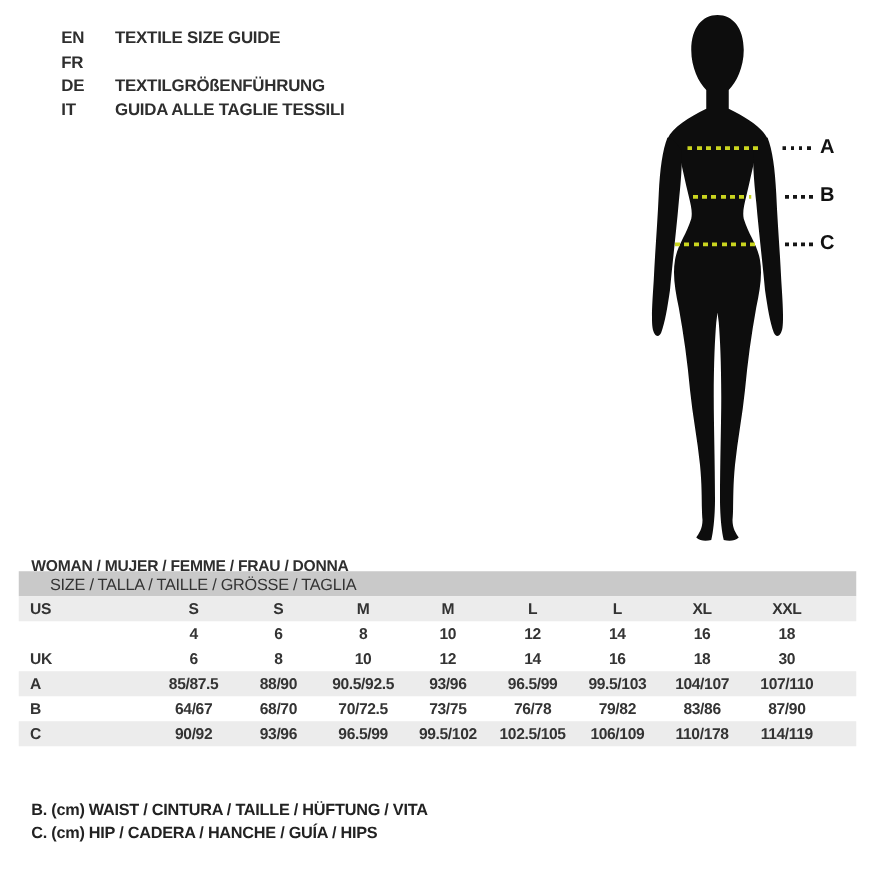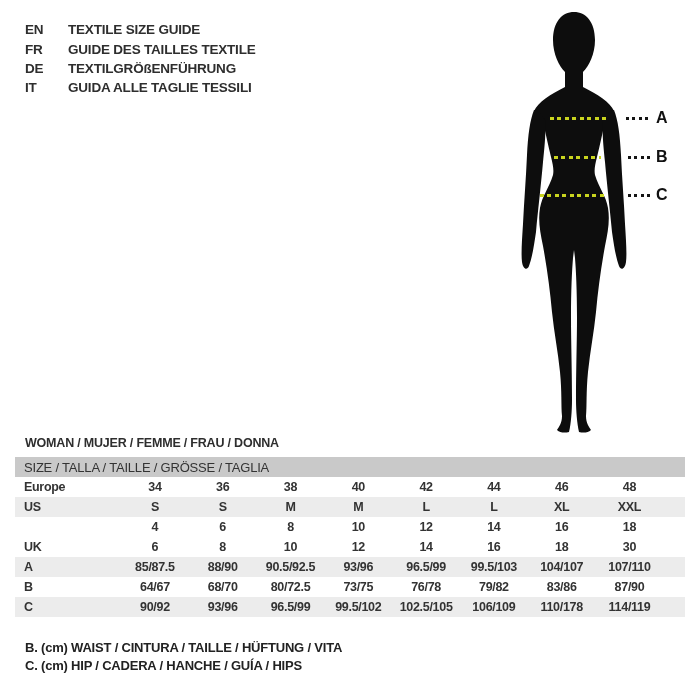--- a/index.html
+++ b/index.html
@@ -15,63 +15,62 @@
   body{
     position:relative;
     width:700px;height:700px;
     background:#ffffff;
     font-family:"Liberation Sans",sans-serif;
     color:var(--text);
     overflow:hidden;
   }
   
   .langs{position:absolute;left:25px;top:20px;letter-spacing:-0.2px;}
-  .lang-line{display:flex;height:19.4px;align-items:center;font-weight:bold;font-size:13.5px;}
+  .lang-line{display:flex;height:19.4px;align-items:center;font-weight:bold;font-size:13.5px;margin-left:24px;}
   .lang-code{width:43px;}
   
   .figure{position:absolute;left:480px;top:8px;width:210px;height:430px;}
   .figure svg{position:absolute;left:5px;top:2px;}
   .marker-line{position:absolute;height:3px;}
   .dash-yellow{background:repeating-linear-gradient(90deg,var(--dash-yellow) 0 4px,transparent 4px 7.5px);}
   .dash-black{background:repeating-linear-gradient(90deg,var(--dash-black) 0 3px,transparent 3px 6.5px);}
   .marker-label{position:absolute;left:176px;font-weight:bold;font-size:16px;color:#111;}
   .ya{top:109px;left:70px;width:57px;}
   .ba{top:148px;left:74px;width:47px;}
   .ca{top:186px;left:60px;width:67px;}
   .yk{top:109px;left:146px;width:26px;}
   .bk{top:148px;left:148px;width:24px;}
   .ck{top:186px;left:148px;width:24px;}
   .la{top:101px;} .lb{top:140px;} .lc{top:178px;}
   
-  .gender{position:absolute;left:25px;top:436px;font-weight:bold;font-size:12.5px;letter-spacing:-0.2px;}
+  .gender{position:absolute;left:25px;top:446px;font-weight:bold;font-size:12.5px;letter-spacing:-0.2px;}
   
   .size-table{position:absolute;left:15px;top:457px;width:670px;}
   .t-header{
     height:20px;background:var(--header-bg);
     display:flex;align-items:center;
-    padding-left:9px;font-size:13px;color:#333;letter-spacing:-0.2px;
+    padding-left:25px;font-size:13px;color:#333;letter-spacing:-0.2px;
   }
   .t-row{display:flex;height:20px;align-items:center;font-weight:bold;font-size:12.5px;color:#333;letter-spacing:-0.3px;}
   .t-row.shaded{background:var(--stripe-bg);}
   .t-label{width:106px;padding-left:9px;font-weight:bold;}
   .t-cell{width:67.8px;text-align:center;}
   
   .legend{position:absolute;left:25px;top:639px;font-weight:bold;font-size:13px;line-height:17.5px;letter-spacing:-0.2px;color:#222;}
 </style>
 </head>
 <body>
 
 <div class="langs">
   <div class="lang-line">
     <span class="lang-code">EN</span>
     <span class="lang-title">TEXTILE SIZE GUIDE</span>
   </div>
   <div class="lang-line">
     <span class="lang-code">FR</span>
-    <span class="lang-title">GUIDE DES TAILLES TEXTILE</span>
   </div>
   <div class="lang-line">
     <span class="lang-code">DE</span>
     <span class="lang-title">TEXTILGRÖßENFÜHRUNG</span>
   </div>
   <div class="lang-line">
     <span class="lang-code">IT</span>
     <span class="lang-title">GUIDA ALLE TAGLIE TESSILI</span>
   </div>
 </div>
@@ -151,31 +150,20 @@
   <div class="marker-line dash-yellow ca"></div>
   <div class="marker-line dash-black ck"></div>
   <div class="marker-label lc">C</div>
 </div>
 
 <div class="gender">WOMAN / MUJER / FEMME / FRAU / DONNA</div>
 
 <div class="size-table">
   <div class="t-header">SIZE / TALLA / TAILLE / GRÖSSE / TAGLIA</div>
 
-  <div class="t-row">
-    <span class="t-label">Europe</span>
-    <span class="t-cell">34</span>
-    <span class="t-cell">36</span>
-    <span class="t-cell">38</span>
-    <span class="t-cell">40</span>
-    <span class="t-cell">42</span>
-    <span class="t-cell">44</span>
-    <span class="t-cell">46</span>
-    <span class="t-cell">48</span>
-  </div>
 
   <div class="t-row shaded">
     <span class="t-label">US</span>
     <span class="t-cell">S</span>
     <span class="t-cell">S</span>
     <span class="t-cell">M</span>
     <span class="t-cell">M</span>
     <span class="t-cell">L</span>
     <span class="t-cell">L</span>
     <span class="t-cell">XL</span>
@@ -215,21 +203,21 @@
     <span class="t-cell">96.5/99</span>
     <span class="t-cell">99.5/103</span>
     <span class="t-cell">104/107</span>
     <span class="t-cell">107/110</span>
   </div>
 
   <div class="t-row">
     <span class="t-label">B</span>
     <span class="t-cell">64/67</span>
     <span class="t-cell">68/70</span>
-    <span class="t-cell">80/72.5</span>
+    <span class="t-cell">70/72.5</span>
     <span class="t-cell">73/75</span>
     <span class="t-cell">76/78</span>
     <span class="t-cell">79/82</span>
     <span class="t-cell">83/86</span>
     <span class="t-cell">87/90</span>
   </div>
 
   <div class="t-row shaded">
     <span class="t-label">C</span>
     <span class="t-cell">90/92</span>

